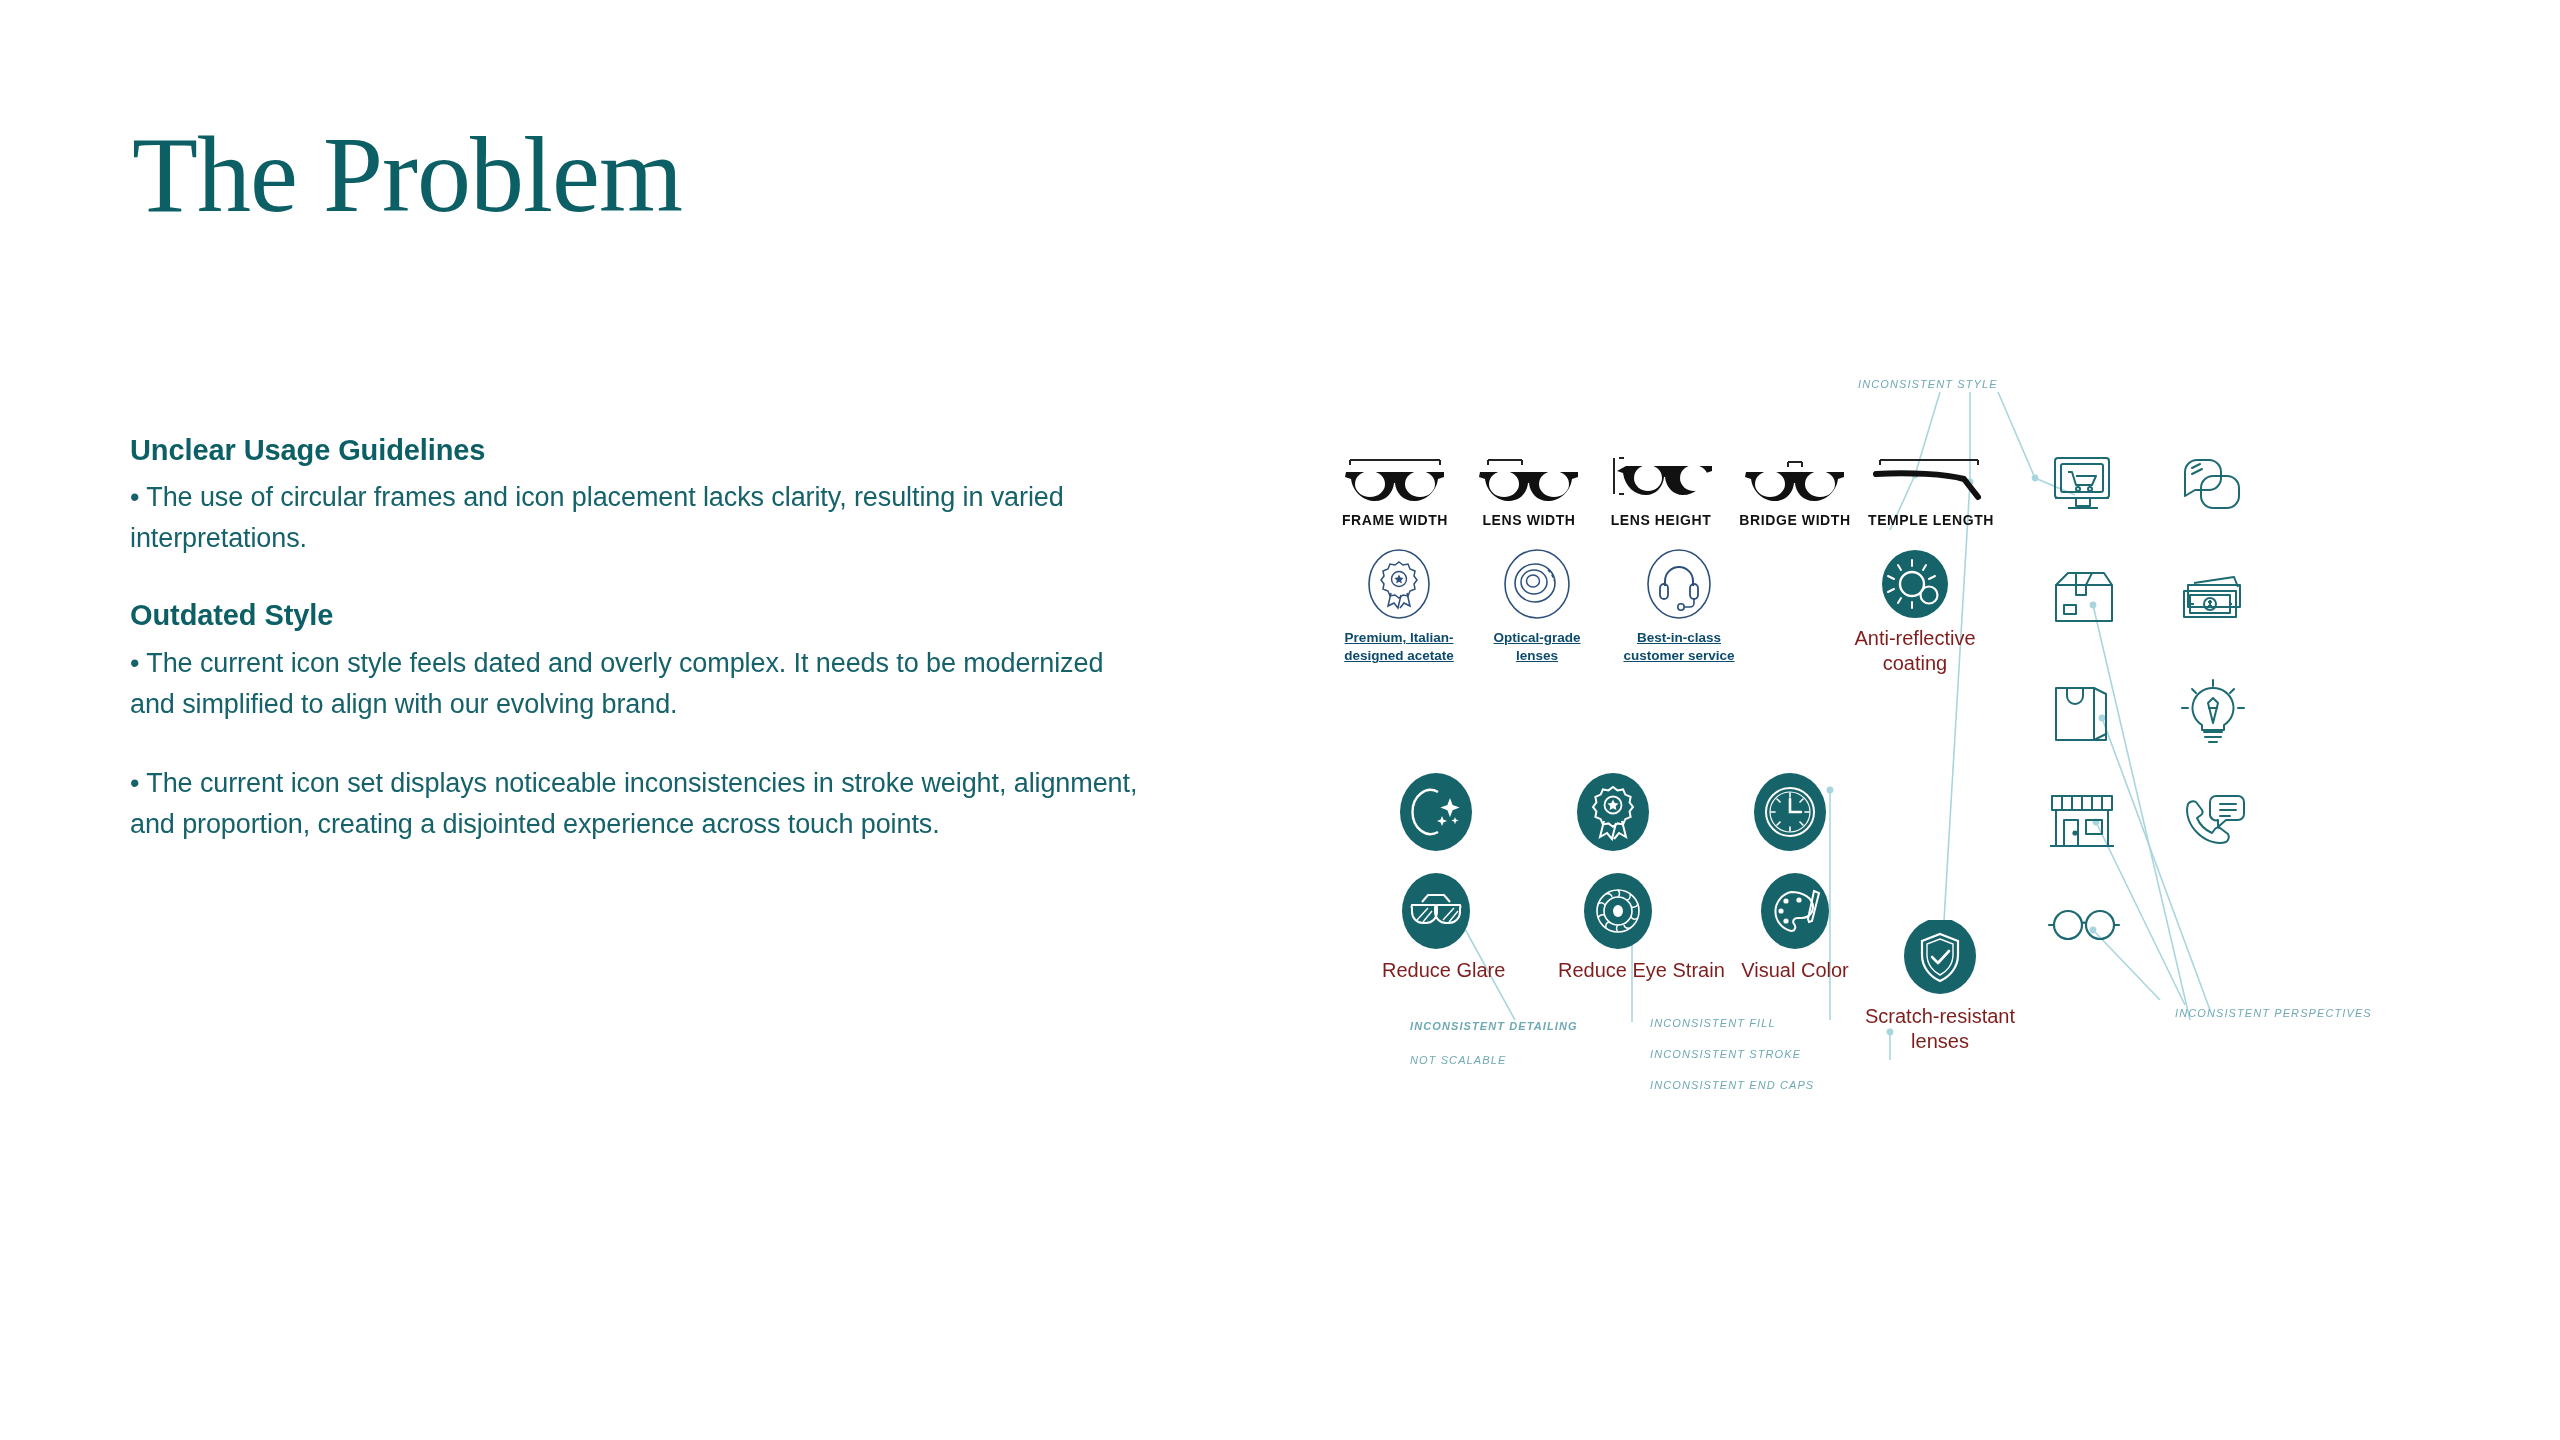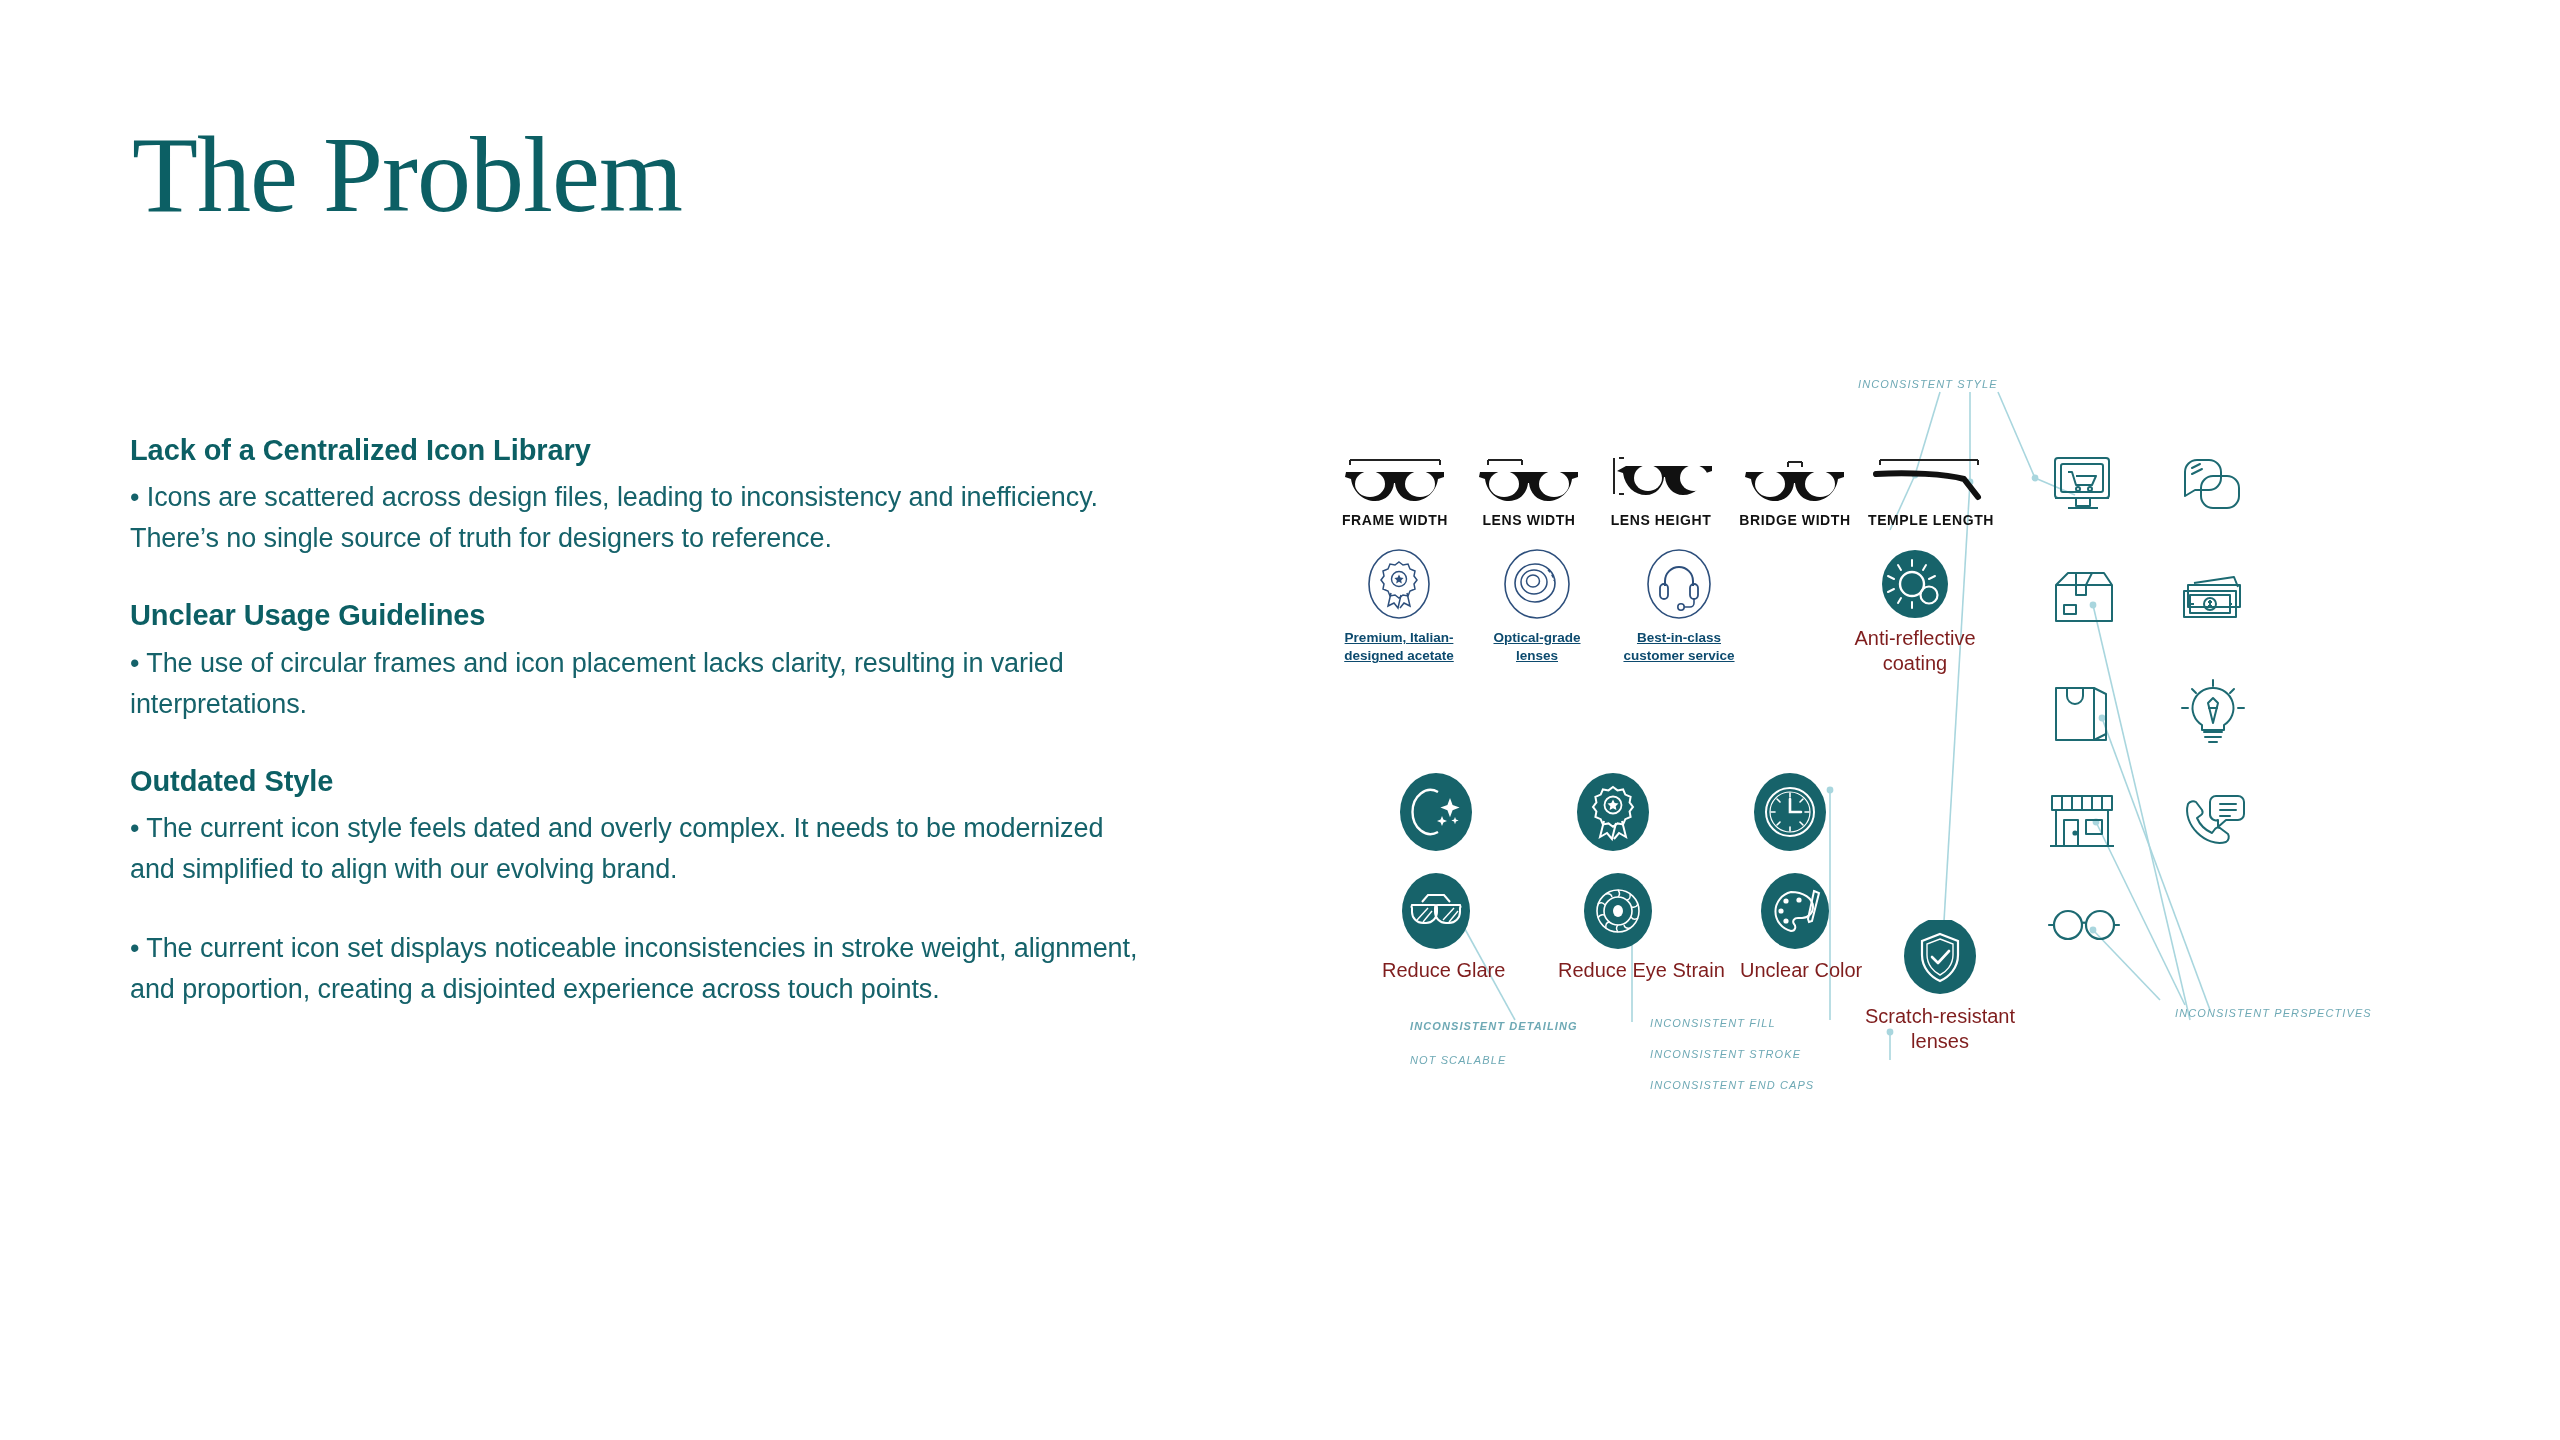--- a/index.html
+++ b/index.html
@@ -67,24 +67,20 @@
   .connectors { position: absolute; left: 0; top: 0; pointer-events: none; }
 </style>
 </head>
 <body>
 
 <div class="slide">
 
   <div class="title">The Problem</div>
 
   <div class="copy">
-    <div class="block">
-      <h3>Lack of a Centralized Icon Library</h3>
-      <p>• Icons are scattered across design files, leading to inconsistency and inefficiency. There’s no single source of truth for designers to reference.</p>
-    </div>
     <div class="block">
       <h3>Unclear Usage Guidelines</h3>
       <p>• The use of circular frames and icon placement lacks clarity, resulting in varied interpretations.</p>
     </div>
     <div class="block">
       <h3>Outdated Style</h3>
       <p>• The current icon style feels dated and overly complex. It needs to be modernized and simplified to align with our evolving brand.</p>
     </div>
     <div class="block">
       <p>• The current icon set displays noticeable inconsistencies in stroke weight, alignment, and proportion, creating a disjointed experience across touch points.</p>
@@ -341,21 +337,21 @@
     <div class="cell" style="left:410px; top:512px; width:110px;">
       <svg width="76" height="78" viewBox="0 0 76 78" style="margin:0 auto;">
         <ellipse cx="38" cy="39" rx="34" ry="38" fill="#17636a"></ellipse>
         <path d="M34 20 a20 20 0 0 0 0 39 c5 0 5 -5 3 -7 -2 -3 0 -6 4 -6 h4 a11 11 0 0 0 11 -11 c0 -9 -10 -15 -22 -15 z" fill="none" stroke="#fff" stroke-width="2"></path>
         <circle cx="29" cy="29" r="2.6" fill="#fff"></circle>
         <circle cx="24" cy="39" r="2.6" fill="#fff"></circle>
         <circle cx="29" cy="49" r="2.6" fill="#fff"></circle>
         <circle cx="42" cy="28" r="2.6" fill="#fff"></circle>
         <path d="M57 19 l5 2 -7 28 -3 1 -1 -3 z" fill="none" stroke="#fff" stroke-width="2"></path>
       </svg>
-      <div class="teal-lbl">Unclear Color</div>
+      <div class="teal-lbl">Visual Color</div>
     </div>
 
     <div class="lineicon" style="left:718px; top:92px;">
       <svg width="70" height="66" viewBox="0 0 70 66">
         <g fill="none" stroke="#1d6a72" stroke-width="2" stroke-linejoin="round">
           <rect x="7" y="6" width="54" height="40" rx="3"></rect>
           <rect x="13" y="12" width="42" height="28" rx="2"></rect>
           <path d="M7 46 h54"></path>
           <path d="M28 46 v8 h14 v-8"></path>
           <path d="M20 56 h30"></path>

